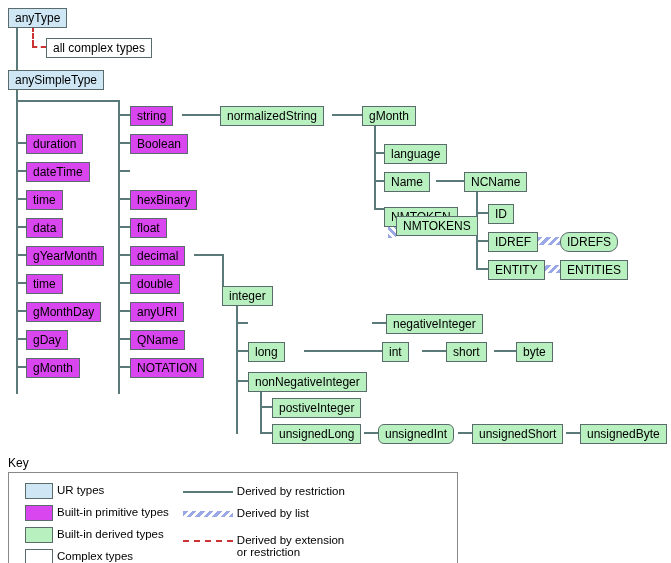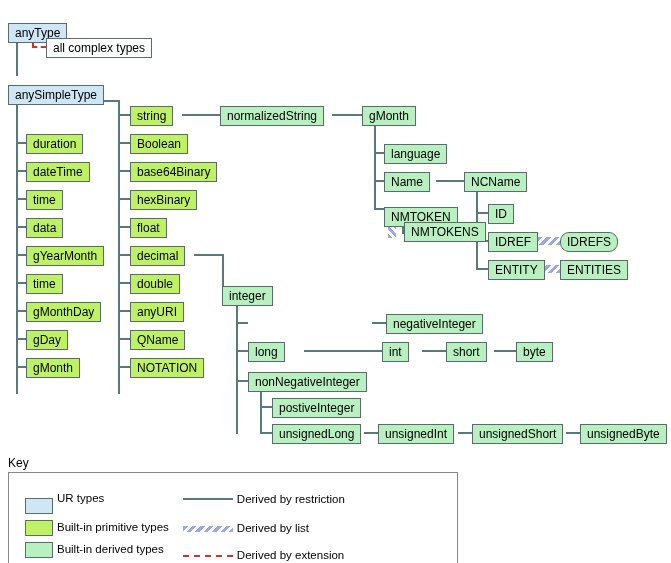--- a/index.html
+++ b/index.html
@@ -16,22 +16,22 @@
     height: 555px;
   }
   .node {
     position: absolute;
     box-sizing: border-box;
     border: 1px solid #5a6b6b;
     padding: 2px 6px;
     background: #fff;
     white-space: nowrap;
   }
-  .ur       { background: #cfe7f5; margin-top: 15px; }
-  .prim     { background: #bef264; }
+  .ur       { background: #cfe7f5; }
+  .prim     { background: #d946ef; }
   .deriv    { background: #b9f0c0; }
   .complex  { background: #ffffff; }
   .edge {
     position: absolute;
     background: #5a7a7a;
   }
   .wavy {
     position: absolute;
     height: 8px;
     background: repeating-linear-gradient(
@@ -183,52 +183,51 @@
   <div class="node prim" style="left:22px; top:186px;"><span>time</span></div>
   <div class="node prim" style="left:22px; top:214px;"><span>data</span></div>
   <div class="node prim" style="left:22px; top:242px;"><span>gYearMonth</span></div>
   <div class="node prim" style="left:22px; top:270px;"><span>time</span></div>
   <div class="node prim" style="left:22px; top:298px;"><span>gMonthDay</span></div>
   <div class="node prim" style="left:22px; top:326px;"><span>gDay</span></div>
   <div class="node prim" style="left:22px; top:354px;"><span>gMonth</span></div>
 
   <div class="node prim" style="left:126px; top:102px;"><span>string</span></div>
   <div class="node prim" style="left:126px; top:130px;"><span>Boolean</span></div>
-  <div class="node prim" style="left:126px; top:158px;"><span>base64Binary</span></div>
   <div class="node prim" style="left:126px; top:186px;"><span>hexBinary</span></div>
   <div class="node prim" style="left:126px; top:214px;"><span>float</span></div>
   <div class="node prim" style="left:126px; top:242px;"><span>decimal</span></div>
   <div class="node prim" style="left:126px; top:270px;"><span>double</span></div>
   <div class="node prim" style="left:126px; top:298px;"><span>anyURI</span></div>
   <div class="node prim" style="left:126px; top:326px;"><span>QName</span></div>
   <div class="node prim" style="left:126px; top:354px;"><span>NOTATION</span></div>
 
   <div class="node deriv" style="left:216px; top:102px;"><span>normalizedString</span></div>
   <div class="node deriv" style="left:358px; top:102px;"><span>gMonth</span></div>
   <div class="node deriv" style="left:380px; top:140px;"><span>language</span></div>
   <div class="node deriv" style="left:380px; top:168px;"><span>Name</span></div>
   <div class="node deriv" style="left:380px; top:203px;"><span>NMTOKEN</span></div>
-  <div class="node deriv" style="left:392px; top:218px;margin-left:8px;"><span>NMTOKENS</span></div>
+  <div class="node deriv" style="left:392px; top:212px;"><span>NMTOKENS</span></div>
   <div class="node deriv" style="left:460px; top:168px;"><span>NCName</span></div>
   <div class="node deriv" style="left:484px; top:200px;"><span>ID</span></div>
   <div class="node deriv" style="left:484px; top:228px;"><span>IDREF</span></div>
   <div class="node deriv" style="left:556px; top:228px;border-radius:9px;"><span>IDREFS</span></div>
   <div class="node deriv" style="left:484px; top:256px;"><span>ENTITY</span></div>
   <div class="node deriv" style="left:556px; top:256px;"><span>ENTITIES</span></div>
 
   <div class="node deriv" style="left:218px; top:282px;"><span>integer</span></div>
   <div class="node deriv" style="left:382px; top:310px;"><span>negativeInteger</span></div>
   <div class="node deriv" style="left:244px; top:338px;"><span>long</span></div>
   <div class="node deriv" style="left:378px; top:338px;"><span>int</span></div>
   <div class="node deriv" style="left:442px; top:338px;"><span>short</span></div>
   <div class="node deriv" style="left:512px; top:338px;"><span>byte</span></div>
   <div class="node deriv" style="left:244px; top:368px;"><span>nonNegativeInteger</span></div>
   <div class="node deriv" style="left:268px; top:394px;"><span>postiveInteger</span></div>
   <div class="node deriv" style="left:268px; top:420px;"><span>unsignedLong</span></div>
-  <div class="node deriv" style="left:374px; top:420px;"><span>unsignedInt</span></div>
+  <div class="node deriv" style="left:374px; top:420px;border-radius:6px;"><span>unsignedInt</span></div>
   <div class="node deriv" style="left:468px; top:420px;"><span>unsignedShort</span></div>
   <div class="node deriv" style="left:576px; top:420px;"><span>unsignedByte</span></div>
 
   <div class="key-title" style="left:4px; top:452px;">Key</div>
   <div class="key-box" style="left:4px; top:468px; width:450px;">
     <table>
       <tbody>
           <tr>
         <td><span class="swatch ur"></span><span>UR types</span></td>
         <td><span class="key-line-restr"></span><span>Derived by restriction</span></td>

